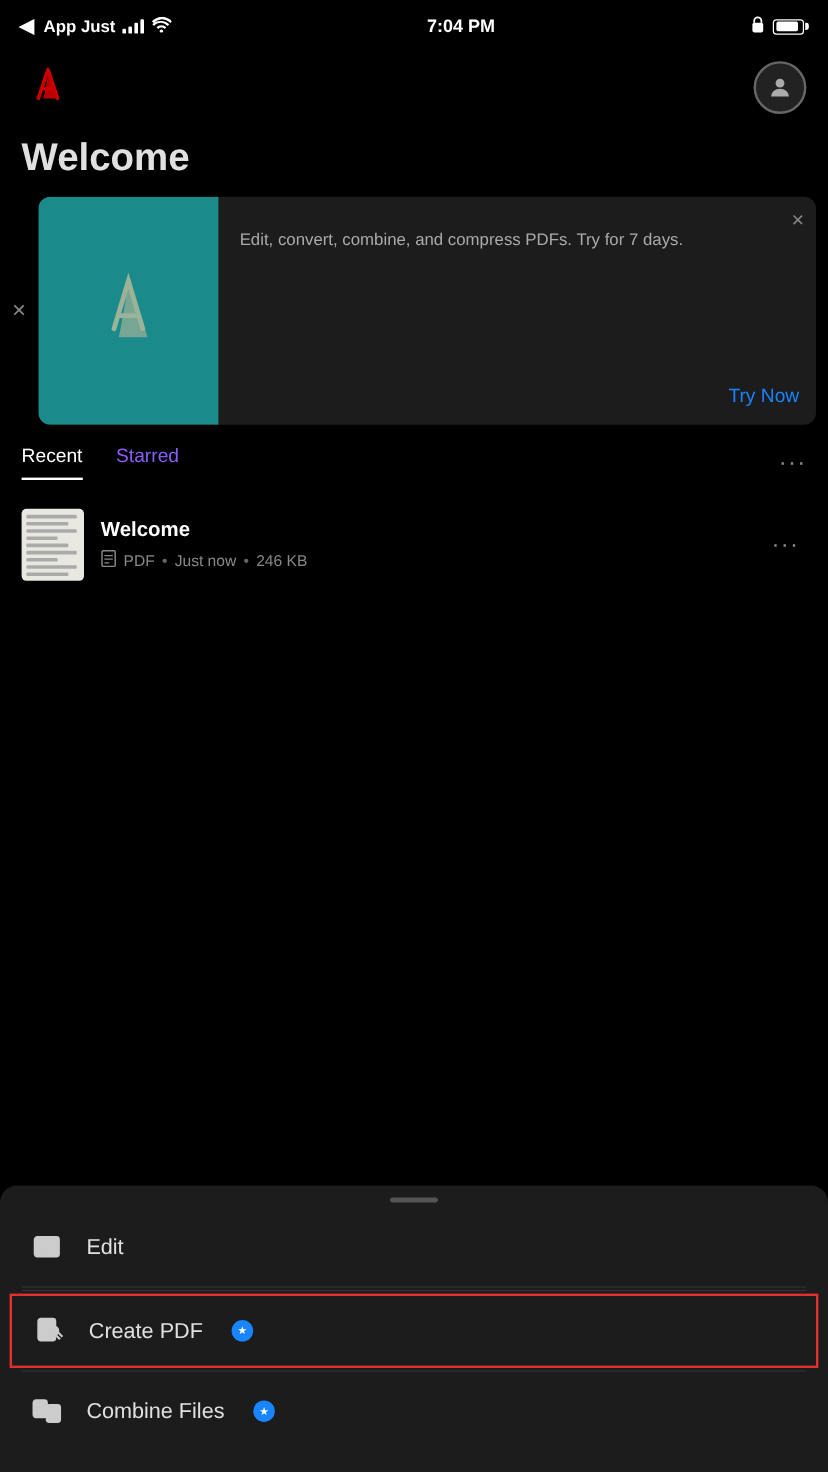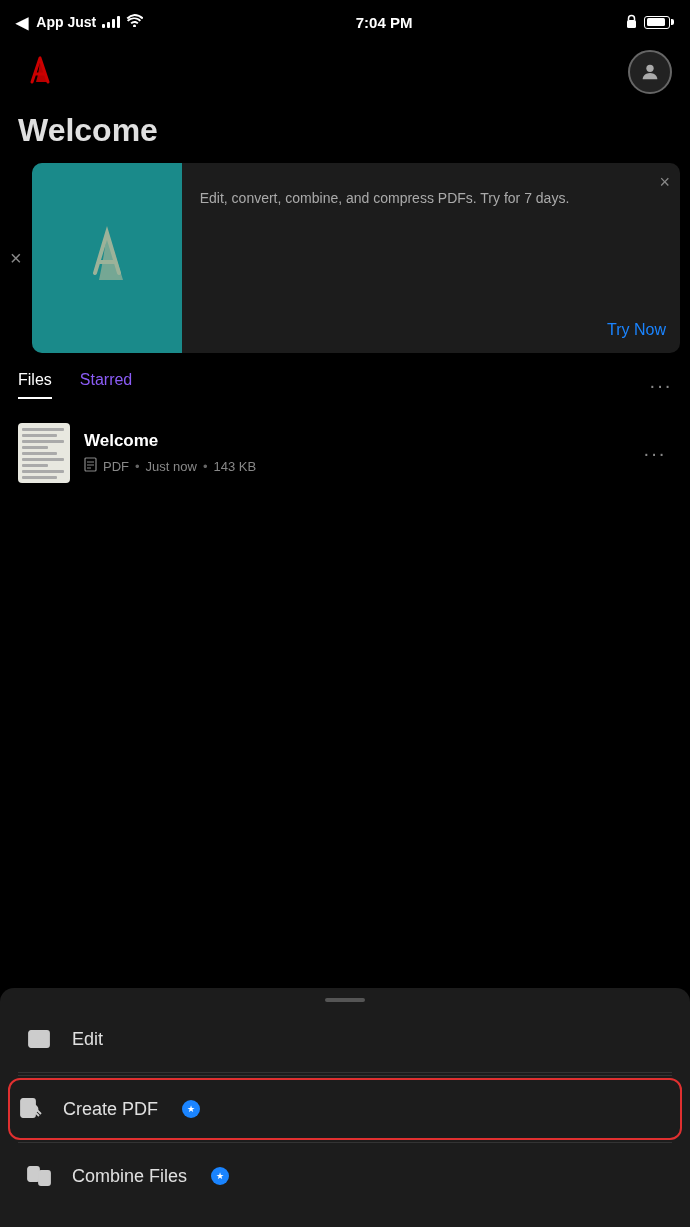--- a/index.html
+++ b/index.html
@@ -320,23 +320,23 @@
     .drawer-item {
       display: flex;
       align-items: center;
       gap: 18px;
       padding: 16px 24px;
       cursor: pointer;
       position: relative;
     }
     .drawer-item.highlighted {
       border: 2px solid #e03030;
-      border-radius: 12px;
+      border-radius: 0;
       margin: 2px 8px;
-      padding: 14px 5px;
+      padding: 14px 16px;
     }
     .drawer-item-icon {
       width: 30px;
       height: 30px;
       display: flex;
       align-items: center;
       justify-content: center;
       flex-shrink: 0;
     }
     .drawer-item-icon svg {
@@ -443,21 +443,21 @@
       <div>
         <div class="promo-desc">Edit, convert, combine, and compress PDFs. Try for 7 days.</div>
       </div>
       <div class="promo-try-now">Try Now</div>
     </div>
   </div>
 </div>
 
 <div class="tabs-section">
   <div class="tabs">
-    <div class="tab-item active">Files</div>
+    <div class="tab-item active">Recent</div>
     <div class="tab-item">Starred</div>
   </div>
   <div class="tabs-more">···</div>
 </div>
 
 <div class="file-list">
   <div class="file-item">
     <div class="file-thumb">
       <div class="file-thumb-lines">
         <div class="thumb-line long"></div>
@@ -479,21 +479,21 @@
             <rect x="1" y="1" width="11" height="13" rx="1" stroke="#888" stroke-width="1.2" fill="none"></rect>
             <line x1="3" y1="5" x2="10" y2="5" stroke="#888" stroke-width="1"></line>
             <line x1="3" y1="8" x2="10" y2="8" stroke="#888" stroke-width="1"></line>
             <line x1="3" y1="11" x2="7" y2="11" stroke="#888" stroke-width="1"></line>
           </svg>
         </span>
         <span>PDF</span>
         <span class="file-meta-dot">•</span>
         <span>Just now</span>
         <span class="file-meta-dot">•</span>
-        <span>143 KB</span>
+        <span>246 KB</span>
       </div>
     </div>
     <div class="file-more-btn">···</div>
   </div>
 </div>
 
 <div class="bottom-drawer">
   <div class="drawer-handle">
     <div class="drawer-handle-bar"></div>
   </div>

